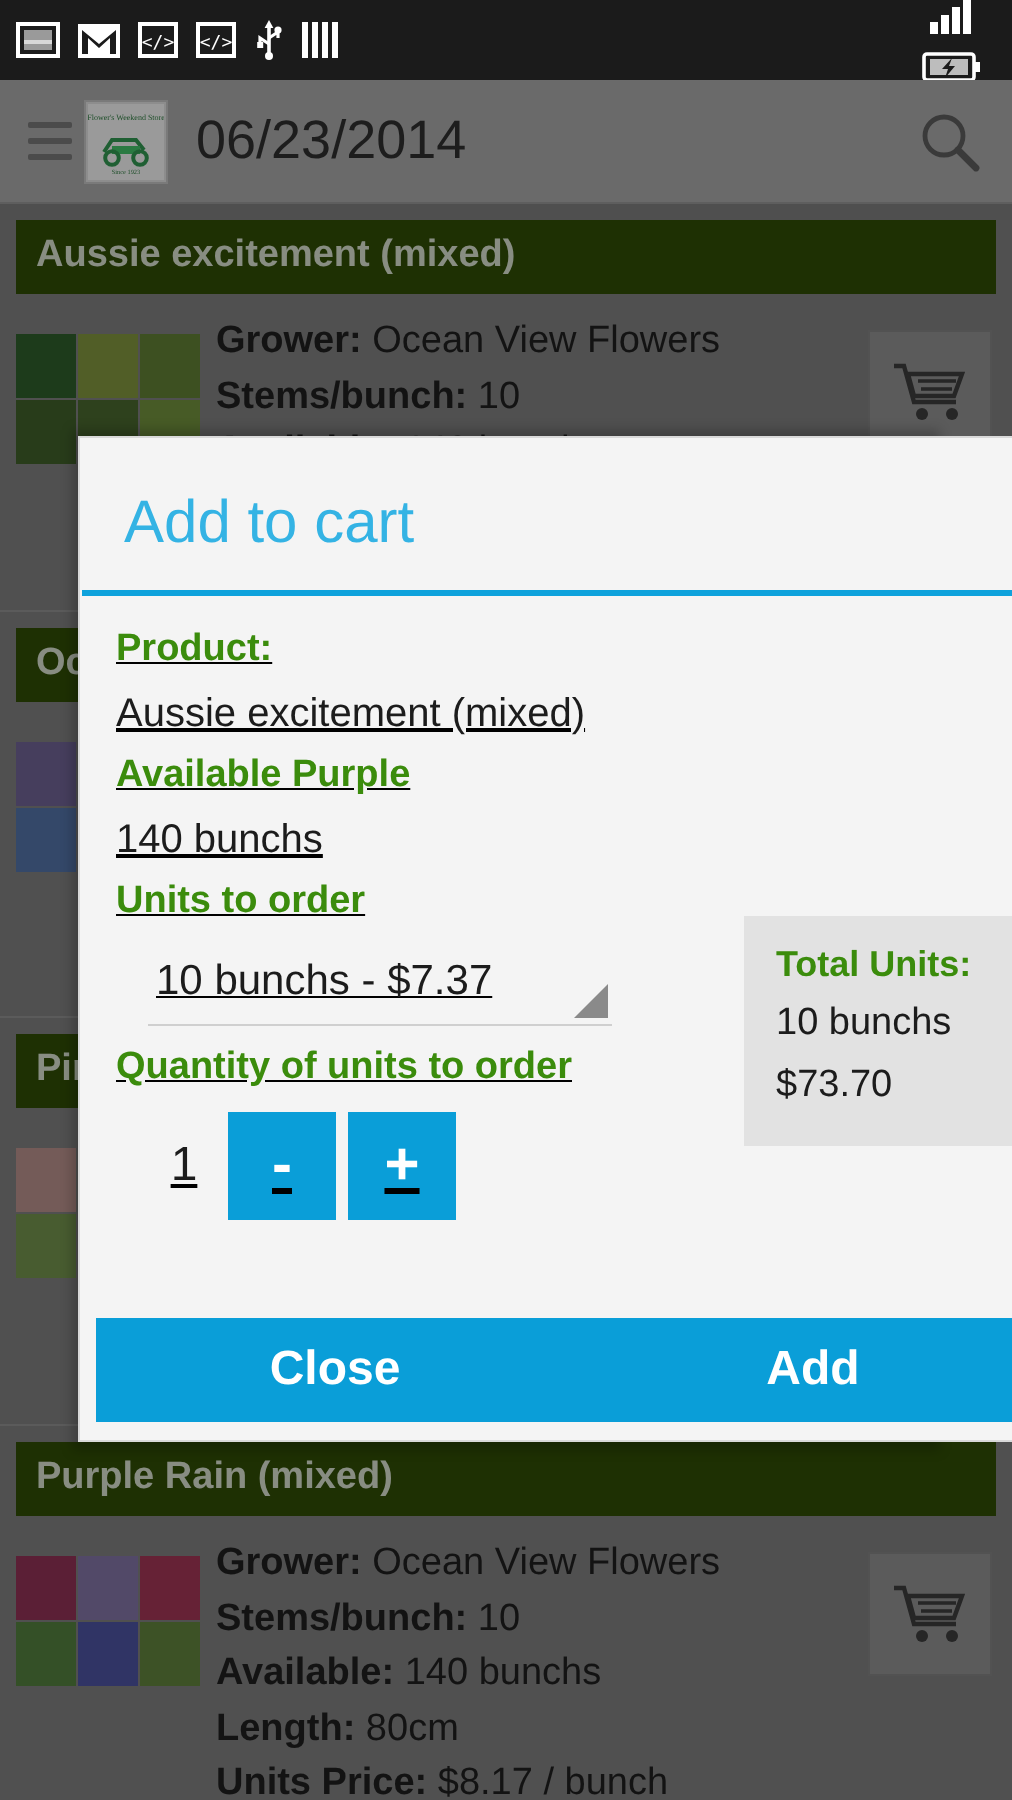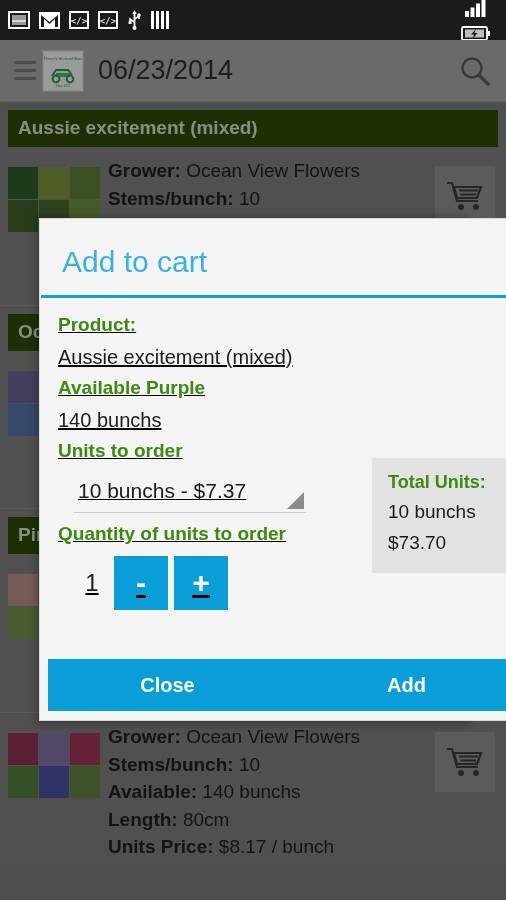--- a/index.html
+++ b/index.html
@@ -157,21 +157,21 @@
     user-select: none;
   }
 
   .dlg-footer {
     margin: 0 8px 9px 8px;
     height: 52px; background: #0a9ed8;
     display: flex; align-items: center;
   }
   .foot-btn {
     flex: 1; text-align: center;
-    color: #ffffff; font-size: 20px; font-weight: bold;
+    color: #ffffff; font-size: 24px; font-weight: bold;
   }
 </style>
 </head>
 <body>
 
 <div id="root">
 
   <div class="statusbar">
     <div class="st-left">
       <svg class="si" width="22" height="18" viewBox="0 0 22 18">
@@ -350,20 +350,21 @@
             <path d="M9 8 L36 8 L32 19 L12 19 Z" fill="none" stroke="#3a3a3a" stroke-width="2.2"></path>
             <path d="M14 11.5 L33 11.5 M15.5 15.5 L31 15.5" stroke="#3a3a3a" stroke-width="1.8"></path>
             <circle cx="16" cy="28" r="3" fill="#3a3a3a"></circle>
             <circle cx="31" cy="28" r="3" fill="#3a3a3a"></circle>
           </svg>
         </div>
       </div>
     </div>
 
     <div class="card">
+      <div class="card-head">Purple Rain (mixed)</div>
       <div class="card-body">
         <div class="thumbs">
           <div class="thumb" style="background:#8a2f52"></div>
           <div class="thumb" style="background:#7d6f9e"></div>
           <div class="thumb" style="background:#9c3552"></div>
           <div class="thumb" style="background:#4f7a3c"></div>
           <div class="thumb" style="background:#4a4f9a"></div>
           <div class="thumb" style="background:#5d7d3a"></div>
         </div>
         <div class="details">

